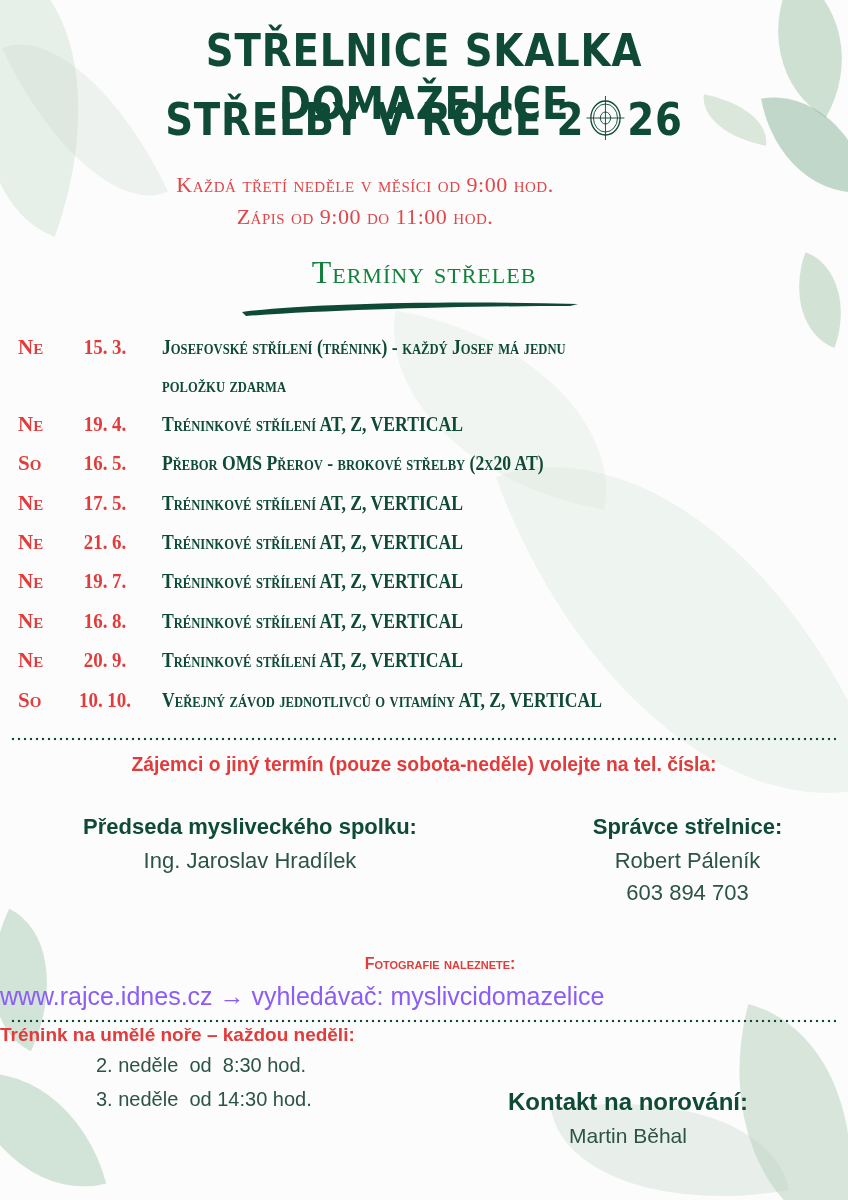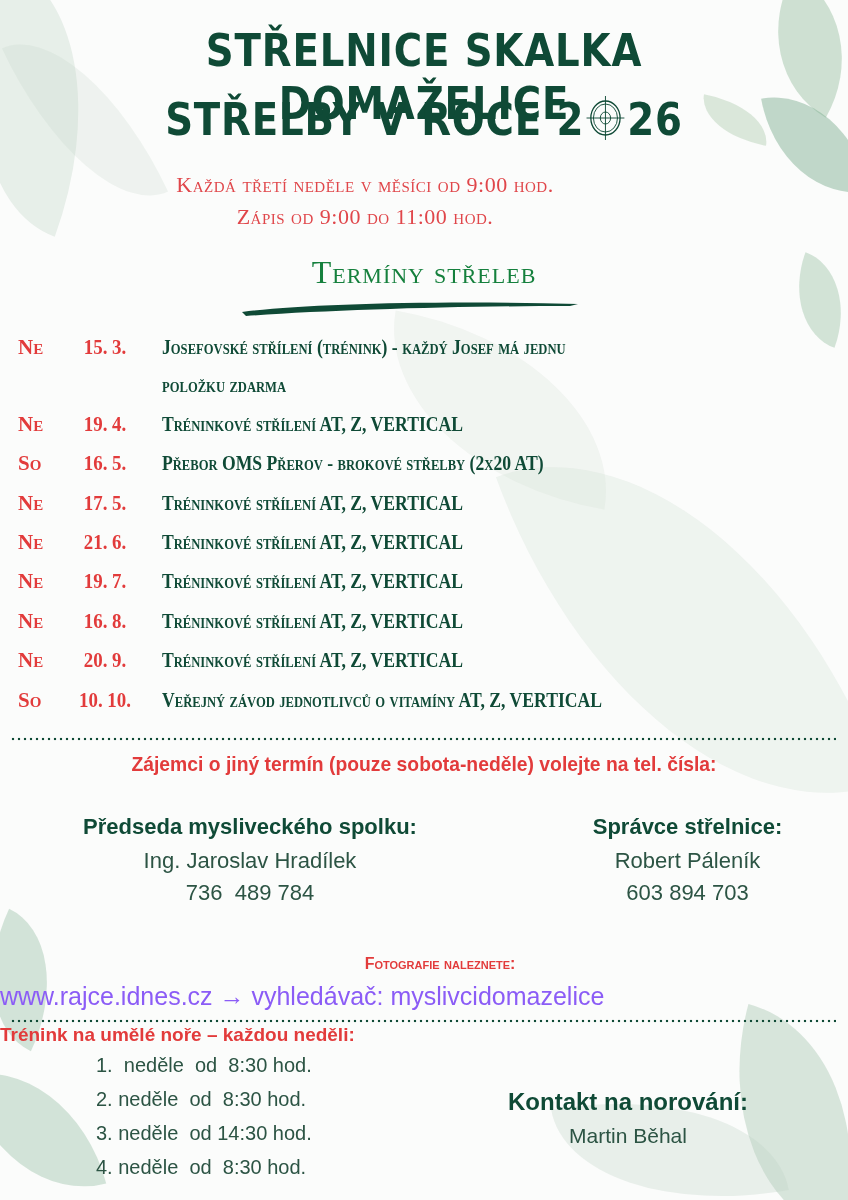--- a/index.html
+++ b/index.html
@@ -167,36 +167,33 @@
     <span class="desc">Veřejný závod jednotlivců o vitamíny AT, Z, VERTICAL</span>
   </div>
 </div>
 
 <div class="dots d1"></div>
 <div class="interest">Zájemci o jiný termín (pouze sobota-neděle) volejte na tel. čísla:</div>
 
 <div class="contact-block c-left">
   <div class="h">Předseda mysliveckého spolku:</div>
   <div class="l">Ing. Jaroslav Hradílek</div>
-  <div class="l" style="white-space:pre">736  489 784</div>
 </div>
 <div class="contact-block c-right">
   <div class="h">Správce střelnice:</div>
   <div class="l">Robert Páleník</div>
   <div class="l">603 894 703</div>
 </div>
 
 <div class="foto-label">Fotografie naleznete:</div>
 <div class="foto-url">www.rajce.idnes.cz → vyhledávač: myslivcidomazelice</div>
 <div class="dots d2"></div>
 <div class="trenink-title">Trénink na umělé noře – každou neděli:</div>
 
 <div class="schedule">
-  <div class="row">1.  neděle  od  8:30 hod.</div>
   <div class="row">2. neděle  od  8:30 hod.</div>
   <div class="row">3. neděle  od 14:30 hod.</div>
-  <div class="row">4. neděle  od  8:30 hod.</div>
 </div>
 
 <div class="contact-block c-norovani">
   <div class="h">Kontakt na norování:</div>
   <div class="l">Martin Běhal</div>
 </div>
 
 </body></html>

